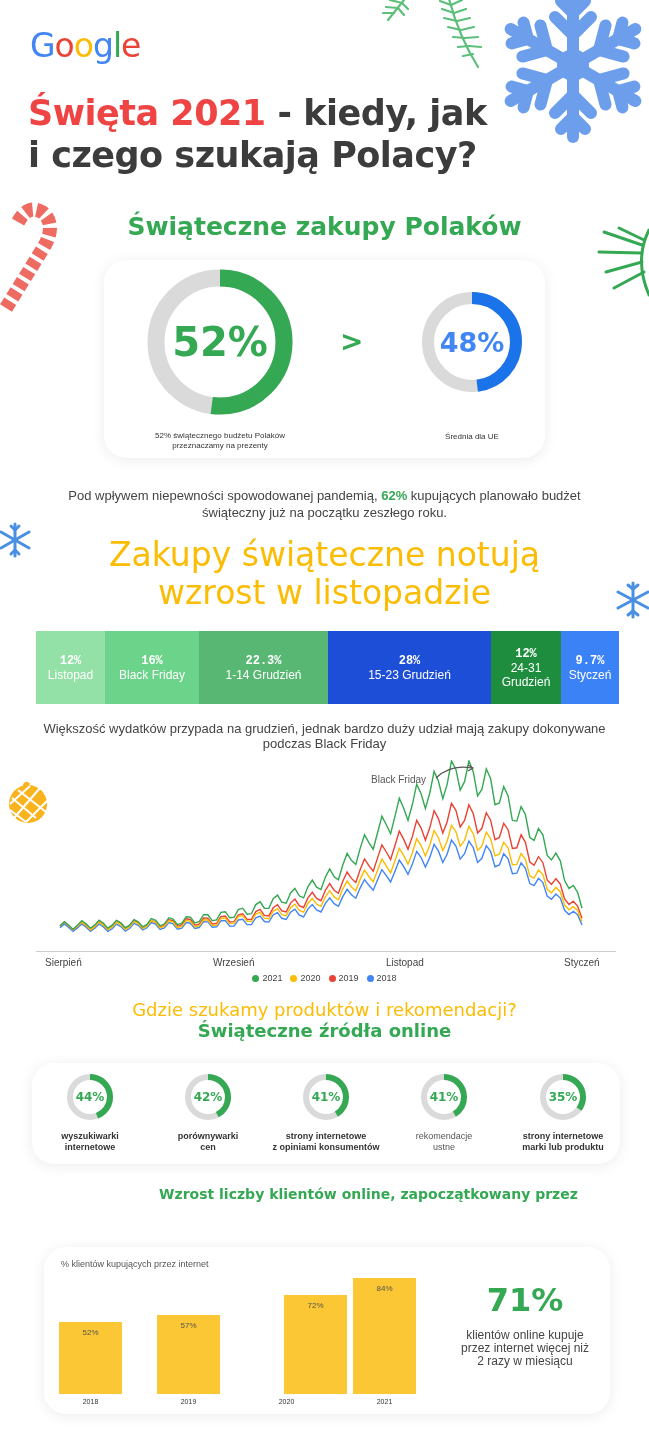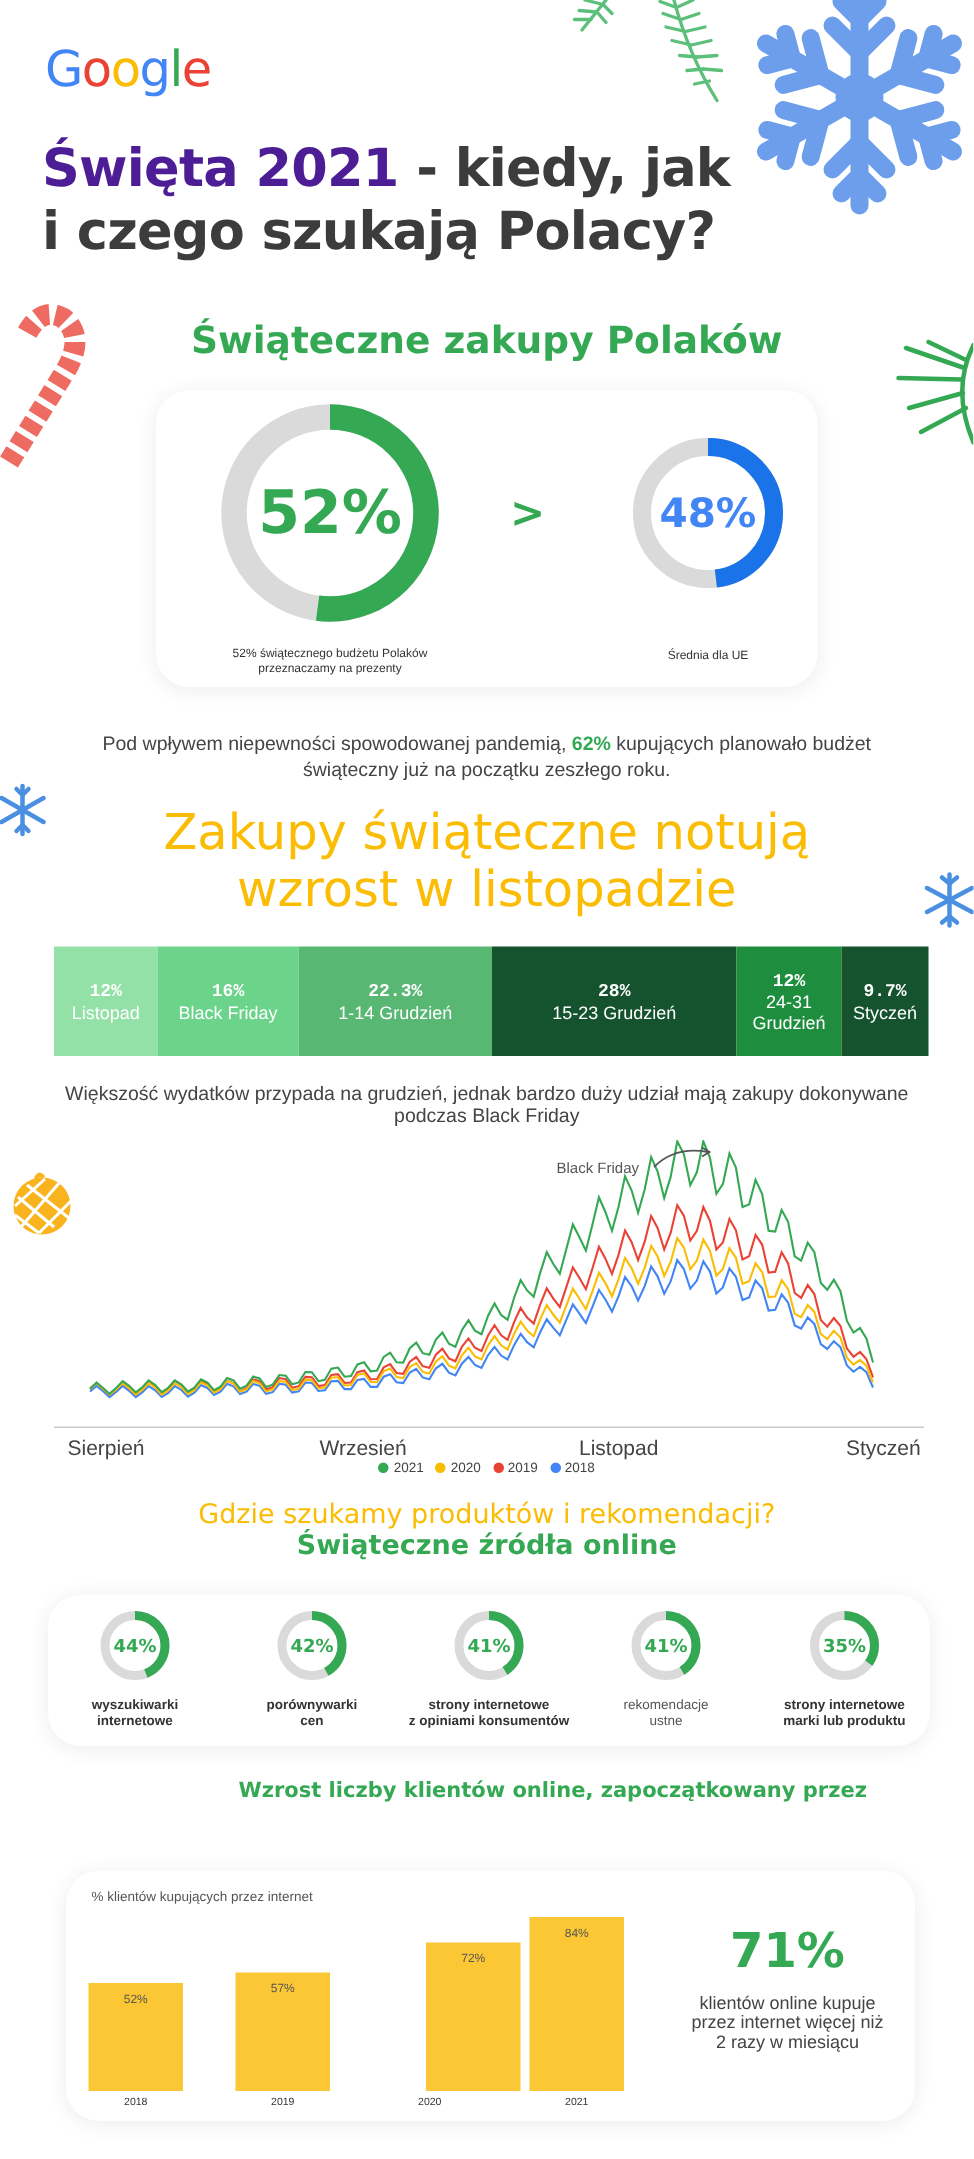--- a/index.html
+++ b/index.html
@@ -7,21 +7,21 @@
   body { position: relative; font-family: "Liberation Sans", "DejaVu Sans", sans-serif; color: #3c3c3c; }
 
   .abs { position: absolute; }
 
   
   .logo { left: 30px; top: 26px; font-size: 33px; font-weight: 400; letter-spacing: -1px; font-family: "DejaVu Sans", sans-serif; }
   .logo span { display: inline-block; }
 
   
   .main-title { left: 28px; top: 92px; font-family: "DejaVu Sans", sans-serif; font-weight: bold; font-size: 35px; line-height: 42px; color: #3c3c3c; letter-spacing: -0.5px; }
-  .main-title .green { color: #4c1d95; }
+  .main-title .green { color: #ef4444; }
 
   
   .h-green { color: #34a853; font-family: "DejaVu Sans", sans-serif; font-weight: bold; text-align: center; }
   .h-yellow { color: #fbbc04; font-family: "DejaVu Sans", sans-serif; font-weight: normal; text-align: center; }
 
   .sec1-title { left: 0; width: 649px; top: 212px; font-size: 25px; }
 
   
   .card { background: #fff; border-radius: 22px; box-shadow: 0 2px 14px rgba(0,0,0,0.08); }
   .card1 { left: 104px; top: 260px; width: 441px; height: 198px; }
@@ -50,21 +50,21 @@
   .stack { left: 36px; top: 631px; width: 583px; height: 73px; display: flex; }
   .seg { height: 100%; display: flex; flex-direction: column; align-items: center; justify-content: center; color: #fff; text-align: center; font-size: 12px; line-height: 14px; }
   .seg .pct { font-weight: bold; font-family: Liberation Mono, monospace; }
 
   .para2 { left: 30px; top: 721px; width: 589px; font-size: 13px; line-height: 15px; color: #444; text-align: center; }
 
   
   .line-chart { left: 36px; top: 760px; width: 580px; height: 200px; }
   .bf-label { left: 371px; top: 774px; font-size: 10px; color: #555; }
   .axis-line { left: 36px; top: 951px; width: 580px; height: 1px; background: #ccc; }
-  .xlab { top: 957px; font-size: 14px; color: #444; }
+  .xlab { top: 957px; font-size: 10px; color: #444; }
   .legend { left: 0; width: 649px; top: 973px; display: flex; justify-content: center; gap: 8px; font-size: 9px; color: #444; }
   .legend .li { display: flex; align-items: center; gap: 3px; }
   .legend .dot { width: 7px; height: 7px; border-radius: 50%; display: inline-block; }
 
   .sec3-title1 { left: 0; width: 649px; top: 999px; font-size: 18px; }
   .sec3-title2 { left: 0; width: 649px; top: 1020px; font-size: 18px; }
 
   .card3 { left: 32px; top: 1063px; width: 588px; height: 101px; }
   .src { position: absolute; top: 1072px; width: 116px; text-align: center; }
   .src .ring { width: 50px; height: 50px; margin: 0 auto; position: relative; }
@@ -230,29 +230,29 @@
       <div>Listopad</div>
     </div>
     <div class="seg" style="width: 94px; background: rgb(108, 211, 139);">
       <div class="pct">16%</div>
       <div>Black Friday</div>
     </div>
     <div class="seg" style="width: 129px; background: rgb(87, 183, 115);">
       <div class="pct">22.3%</div>
       <div>1-14 Grudzień</div>
     </div>
-    <div class="seg" style="width: 163px; background: #14532d;">
+    <div class="seg" style="width: 163px; background: #1d4ed8;">
       <div class="pct">28%</div>
       <div>15-23 Grudzień</div>
     </div>
     <div class="seg" style="width: 70px; background: rgb(30, 142, 62);">
       <div class="pct">12%</div>
       <div style="width: 50px;">24-31 Grudzień</div>
     </div>
-    <div class="seg" style="width: 58px; background: #14532d;">
+    <div class="seg" style="width: 58px; background: #3b82f6;">
       <div class="pct">9.7%</div>
       <div>Styczeń</div>
     </div>
   </div>
 
 <div class="abs para2">Większość wydatków przypada na grudzień, jednak bardzo duży udział mają zakupy dokonywane podczas Black Friday</div>
 
 <svg class="abs line-chart" id="linechart" width="580" height="200" viewBox="0 0 580 200">
     <polyline points="24.0,167.7 28.4,164.0 32.7,167.5 37.0,171.4 41.4,168.0 45.8,164.0 50.1,167.2 54.5,171.4 58.8,168.3 63.1,164.0 67.5,166.9 71.8,171.3 76.2,168.6 80.5,164.1 84.9,166.6 89.3,171.1 93.6,168.5 98.0,163.4 102.3,165.3 106.7,170.0 111.0,167.8 115.3,162.5 119.7,164.2 124.0,169.4 128.4,167.8 132.8,162.6 137.1,163.9 141.4,169.2 145.8,168.1 150.2,162.5 154.5,163.2 158.8,168.4 163.2,167.5 167.6,161.7 171.9,161.9 176.3,167.3 180.6,166.8 184.9,160.8 189.3,160.6 193.7,166.1 198.0,166.1 202.3,160.0 206.7,159.3 211.1,164.6 215.4,164.6 219.8,157.8 224.1,156.1 228.4,161.5 232.8,162.1 237.2,155.0 241.5,152.6 245.8,158.3 250.2,159.5 254.6,152.2 258.9,149.2 263.3,155.1 267.6,156.9 271.9,149.1 276.3,144.6 280.6,150.0 285.0,152.0 289.4,143.4 293.7,137.9 298.1,143.7 302.4,146.3 306.8,136.6 311.1,129.3 315.4,134.8 319.8,138.2 324.1,128.1 328.5,119.5 332.9,125.3 337.2,130.2 341.6,119.7 345.9,109.6 350.3,115.7 354.6,122.0 358.9,111.4 363.3,100.0 367.6,106.3 372.0,114.4 376.4,104.1 380.7,91.4 385.1,97.5 389.4,107.0 393.8,97.4 398.1,84.3 402.4,90.9 406.8,102.5 411.1,94.3 415.5,80.1 419.9,86.0 424.2,99.1 428.6,93.7 432.9,81.0 437.3,87.7 441.6,102.4 445.9,98.3 450.3,85.6 454.6,91.2 459.0,106.7 463.4,104.9 467.7,93.7 472.1,98.8 476.4,113.7 480.8,113.2 485.1,102.9 489.4,108.4 493.8,123.6 498.1,125.7 502.5,118.3 506.9,122.6 511.2,136.1 515.5,139.3 519.9,134.1 524.3,138.1 528.6,150.3 533.0,154.5 537.3,151.3 541.6,154.8 546.0,165.0" fill="none" stroke="#4285f4" stroke-width="1.4"></polyline>
     <polyline points="24.0,165.9 28.4,162.0 32.7,165.8 37.0,169.8 41.4,166.3 45.8,162.1 50.1,165.5 54.5,169.8 58.8,166.4 63.1,161.6 67.5,164.4 71.8,168.8 76.2,165.7 80.5,160.6 84.9,163.0 89.3,168.0 93.6,165.5 98.0,160.4 102.3,162.7 106.7,167.9 111.0,165.8 115.3,160.5 119.7,162.2 124.0,167.4 128.4,165.5 132.8,159.6 137.1,160.8 141.4,166.3 145.8,164.8 150.2,158.7 154.5,159.5 158.8,165.2 163.2,164.1 167.6,157.9 171.9,158.2 176.3,164.0 180.6,163.3 184.9,156.6 189.3,156.1 193.7,162.0 198.0,161.7 202.3,154.8 206.7,153.7 211.1,159.5 215.4,159.3 219.8,151.6 224.1,149.4 228.4,155.4 232.8,155.9 237.2,147.8 241.5,144.7 245.8,150.8 250.2,151.9 254.6,143.1 258.9,139.1 263.3,145.6 267.6,147.5 271.9,137.9 276.3,132.3 280.6,138.5 285.0,140.7 289.4,130.3 293.7,123.5 298.1,130.2 302.4,133.2 306.8,121.2 311.1,112.0 315.4,118.4 319.8,122.4 324.1,109.7 328.5,98.9 332.9,105.7 337.2,111.3 341.6,97.9 345.9,84.9 350.3,92.0 354.6,99.5 358.9,85.8 363.3,71.1 367.6,79.1 372.0,89.3 376.4,76.4 380.7,60.3 385.1,68.1 389.4,80.1 393.8,67.8 398.1,50.7 402.4,58.6 406.8,73.0 411.1,62.0 415.5,43.4 419.9,50.4 424.2,67.0 428.6,60.5 432.9,44.7 437.3,53.8 441.6,73.0 445.9,68.3 450.3,52.7 454.6,60.2 459.0,79.7 463.4,77.5 467.7,63.3 472.1,69.7 476.4,88.4 480.8,87.8 485.1,74.8 489.4,82.3 493.8,102.0 498.1,105.2 502.5,96.7 506.9,102.7 511.2,120.0 515.5,124.5 519.9,118.7 524.3,124.0 528.6,139.0 533.0,144.5 537.3,141.3 541.6,146.0 546.0,158.3" fill="none" stroke="#ea4335" stroke-width="1.4"></polyline>

